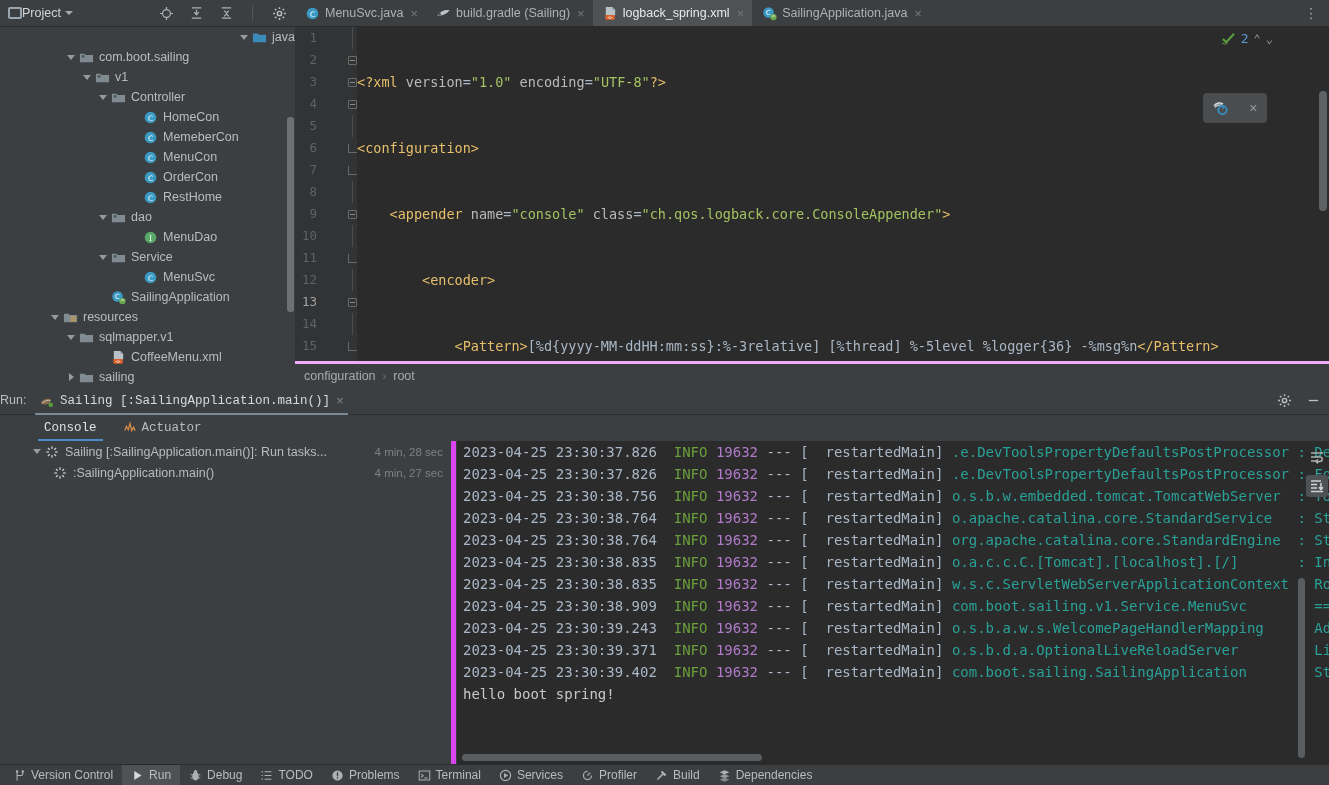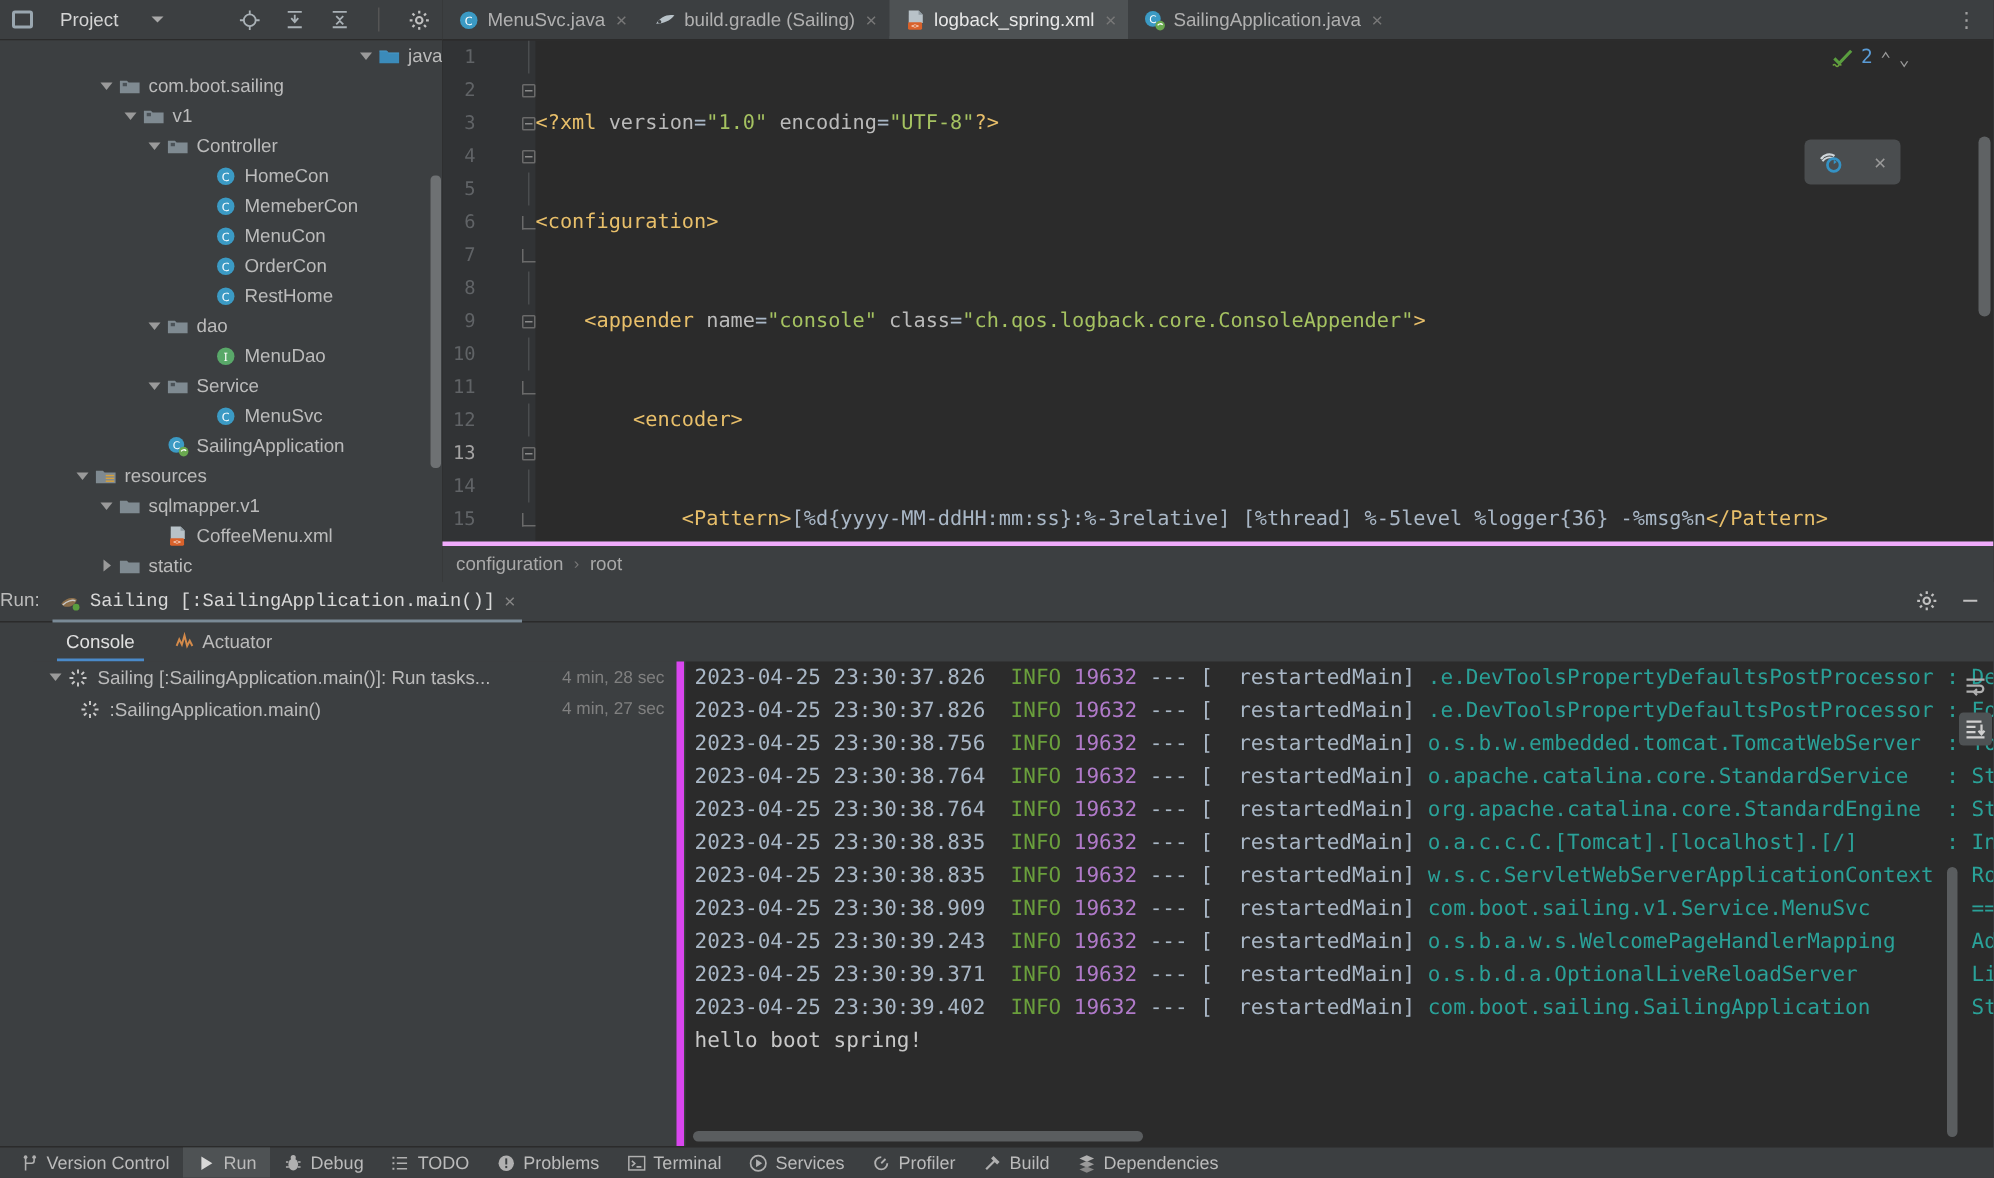--- a/index.html
+++ b/index.html
@@ -12,21 +12,21 @@
     overflow: hidden;
   }
   body { position: relative; }
 
   
   #topbar {
     position: absolute; left: 0; top: 0; width: 1329px; height: 27px;
     background: #3c3f41; border-bottom: 1px solid #2b2b2b;
     display: flex; align-items: center;
   }
-  #proj-title-wrap { display: flex; align-items: center; gap: 18px; padding-left: 8px; width: 150px; }
+  #proj-title-wrap { display: flex; align-items: center; gap: 0; padding-left: 8px; width: 150px; }
   .proj-sq {
     width: 14px; height: 12px; border: 2px solid #9aa7b0; border-radius: 2px;
     background: #3c3f41;
   }
   #proj-title { font-size: 12.5px; color: #d4d4d4; }
   .caret-dn {
     width: 0; height: 0; border-left: 4px solid transparent; border-right: 4px solid transparent;
     border-top: 4px solid #a9a9a9; margin-left: 4px;
   }
   #topbar-icons { display: flex; align-items: center; gap: 14px; margin-left: 8px; }
@@ -152,21 +152,21 @@
     margin-left: 33px; height: 27px; display: flex; align-items: center; gap: 6px;
     padding: 0 6px; font-size: 12.5px; color: #d8d8d8; position: relative; font-family: Liberation Mono, monospace;
   }
   #run-tab::after { content:''; position:absolute; left:2px; right:2px; bottom:0; height:2px; background:#7a8a96; }
   #run-right-icons { position:absolute; right: 8px; top: 5px; display:flex; gap:14px; align-items:center; }
 
   #console-tabs {
     position: absolute; left: 22px; top: 27px; width: 1307px; height: 26px;
     display: flex; align-items: center; gap: 2px; padding-left: 10px;
   }
-  .ctab { height:26px; display:flex; align-items:center; gap:5px; padding: 0 12px; font-size:12.5px; color:#bbb; position:relative;}
+  .ctab { height:26px; display:flex; align-items:center; gap:5px; padding: 0 12px; font-size:12.5px; color:#bbb; position:relative;font-family:Liberation Mono, monospace;}
   .ctab.active { color: #e0e0e0; }
   .ctab.active::after { content:''; position:absolute; left:6px; right:6px; bottom:0; height:2px; background:#4a8ac9; }
 
   #run-tree {
     position: absolute; left: 22px; top: 53px; width: 434px; height: 323px;
     background: #3c3f41; border-right: 5px solid #d946ef;
   }
   .rt-row { height: 21px; display:flex; align-items:center; font-size:12.5px; color:#bbb; white-space:nowrap; position:relative; }
   .rt-time { position:absolute; right: 8px; color:#808080; font-size:11.5px; }
 
@@ -457,21 +457,21 @@
       </div>
       <div class="tnode" style="padding-left: 64px;">
         <span class="tw">
           <span class="arrow-r"></span>
         </span>
         <span class="ico">
           <svg width="15" height="15" viewBox="0 0 16 16">
             <path d="M1 4h5l1.2 1.4H15V13H1z" fill="#7f8a91"></path>
           </svg>
         </span>
-        <span class="tlabel">static</span>
+        <span class="tlabel">sailing</span>
       </div>
     </div>
   <div id="tree-scrollbar"></div>
 </div>
 
 <div id="editor-pane">
   <div id="tabs">
       <div class="tab">
         <span style="display: flex;">
           <svg width="15" height="15" viewBox="0 0 16 16">

